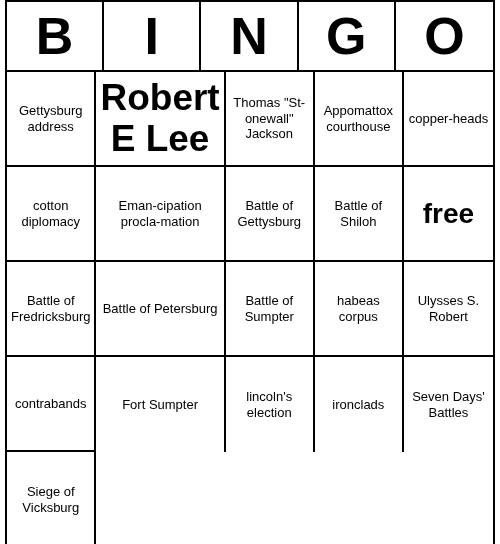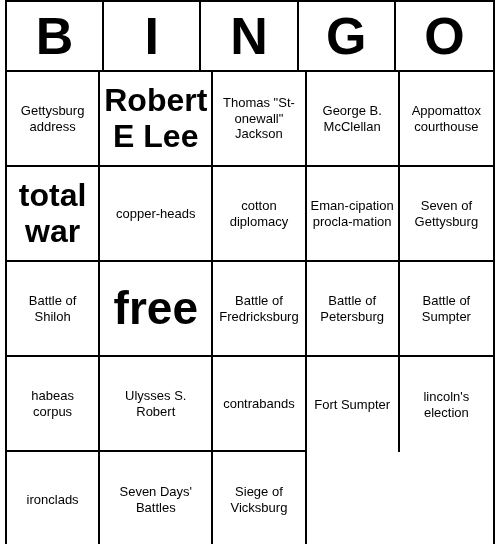--- a/index.html
+++ b/index.html
@@ -47,51 +47,49 @@
       font-size: 13px;
       line-height: 1.2;
     }
     .bingo-cell:nth-child(5n) {
       border-right: none;
     }
     .bingo-grid .bingo-cell:nth-last-child(-n+5) {
       border-bottom: none;
     }
     .bingo-cell.large {
-      font-size: 32px;
+      font-size: 37px;
       font-weight: bold;
       line-height: 1.1;
     }
     .bingo-cell.xlarge {
-      font-size: 46px;
+      font-size: 28px;
       font-weight: bold;
     }
   </style>
 </head>
 <body>
 
 <div class="bingo-card">
   <div class="bingo-header">
   <div class="bingo-letter">B</div>
       <div class="bingo-letter">I</div>
       <div class="bingo-letter">N</div>
       <div class="bingo-letter">G</div>
       <div class="bingo-letter">O</div>
     </div>
   <div class="bingo-grid">
   <div class="bingo-cell">Gettysburg address</div>
       <div class="bingo-cell large">Robert E Lee</div>
       <div class="bingo-cell">Thomas "St-onewall" Jackson</div>
-      <div class="bingo-cell">George B. McClellan</div>
       <div class="bingo-cell">Appomattox courthouse</div>
-      <div class="bingo-cell large">total war</div>
       <div class="bingo-cell">copper-heads</div>
       <div class="bingo-cell">cotton diplomacy</div>
       <div class="bingo-cell">Eman-cipation procla-mation</div>
-      <div class="bingo-cell">Seven of Gettysburg</div>
+      <div class="bingo-cell">Battle of Gettysburg</div>
       <div class="bingo-cell">Battle of Shiloh</div>
       <div class="bingo-cell xlarge">free</div>
       <div class="bingo-cell">Battle of Fredricksburg</div>
       <div class="bingo-cell">Battle of Petersburg</div>
       <div class="bingo-cell">Battle of Sumpter</div>
       <div class="bingo-cell">habeas corpus</div>
       <div class="bingo-cell">Ulysses S. Robert</div>
       <div class="bingo-cell">contrabands</div>
       <div class="bingo-cell">Fort Sumpter</div>
       <div class="bingo-cell">lincoln's election</div>

